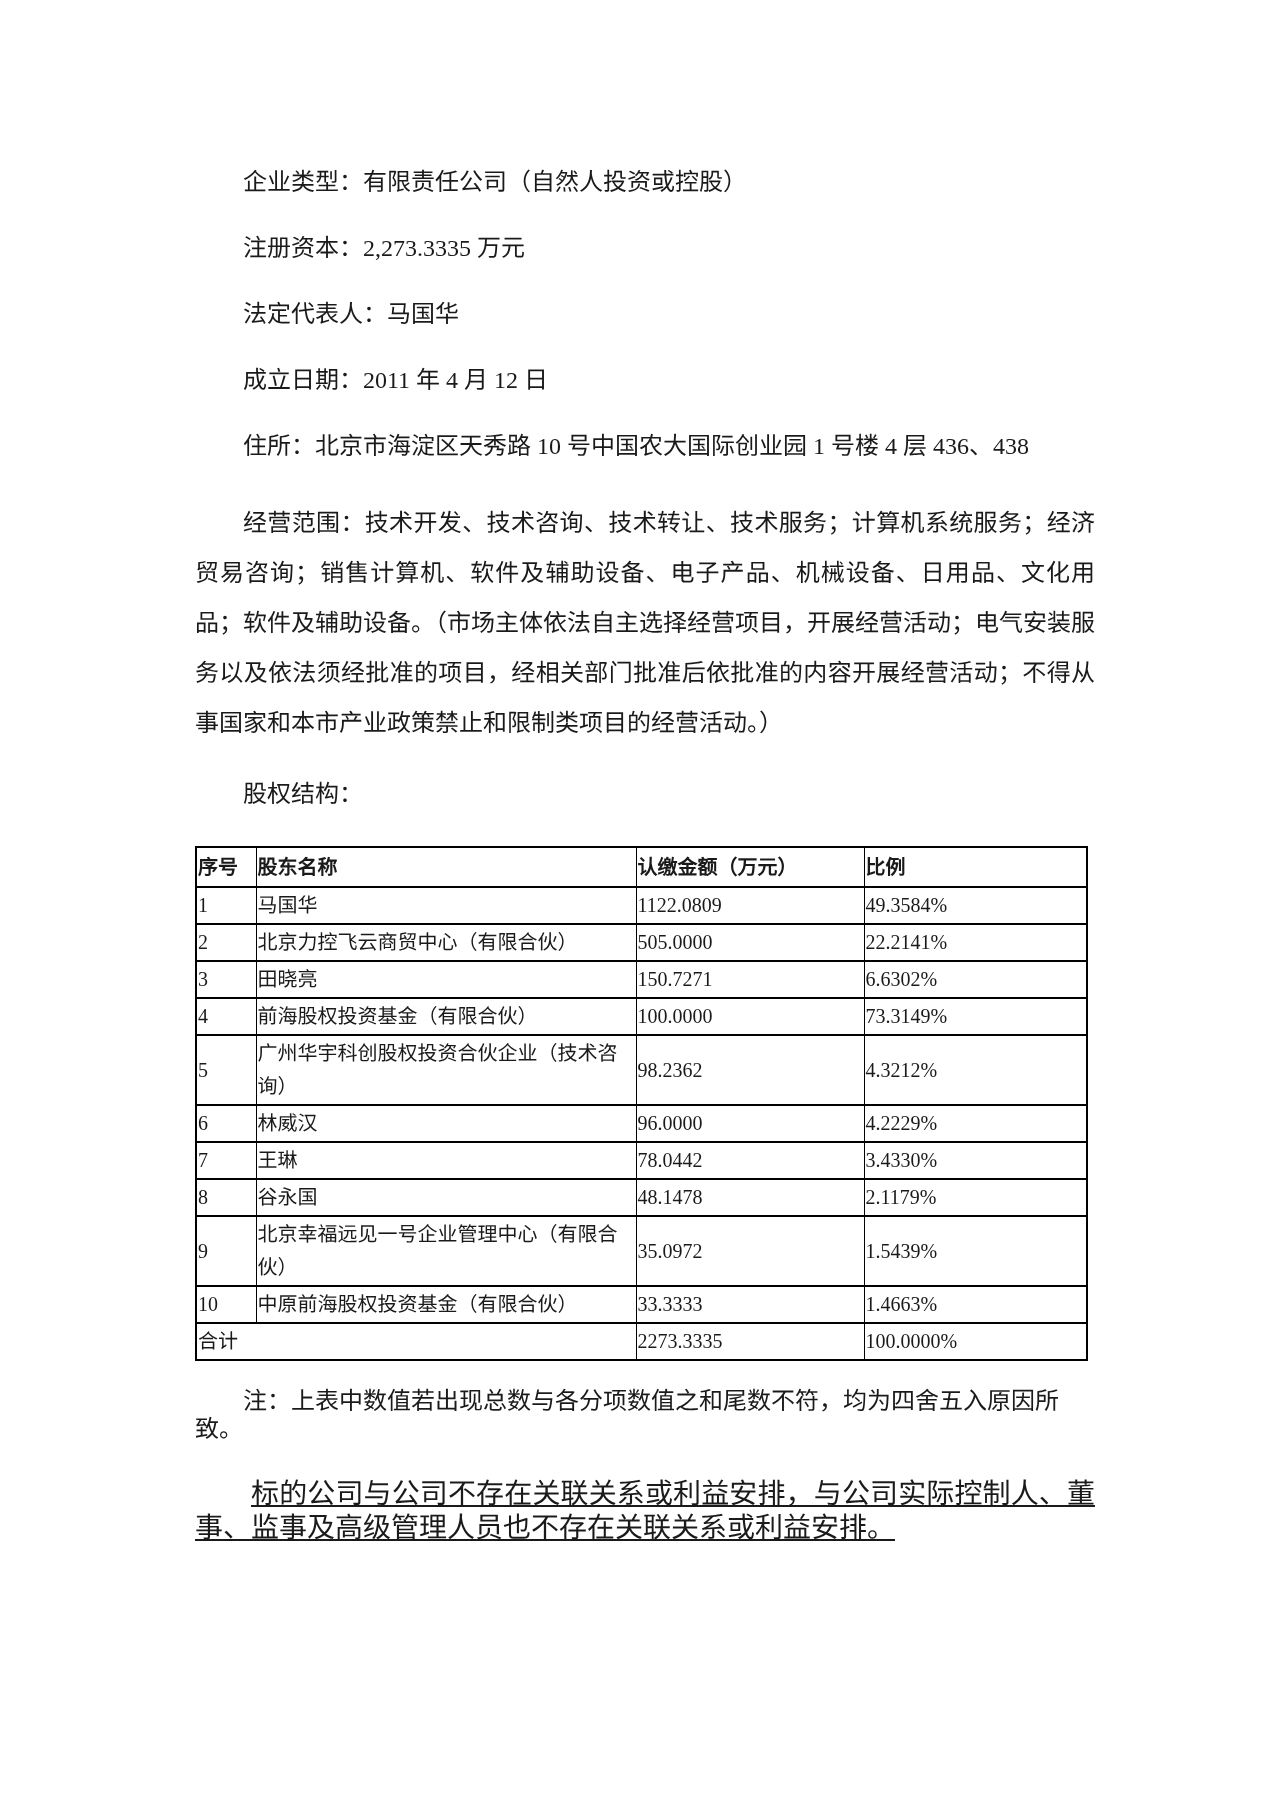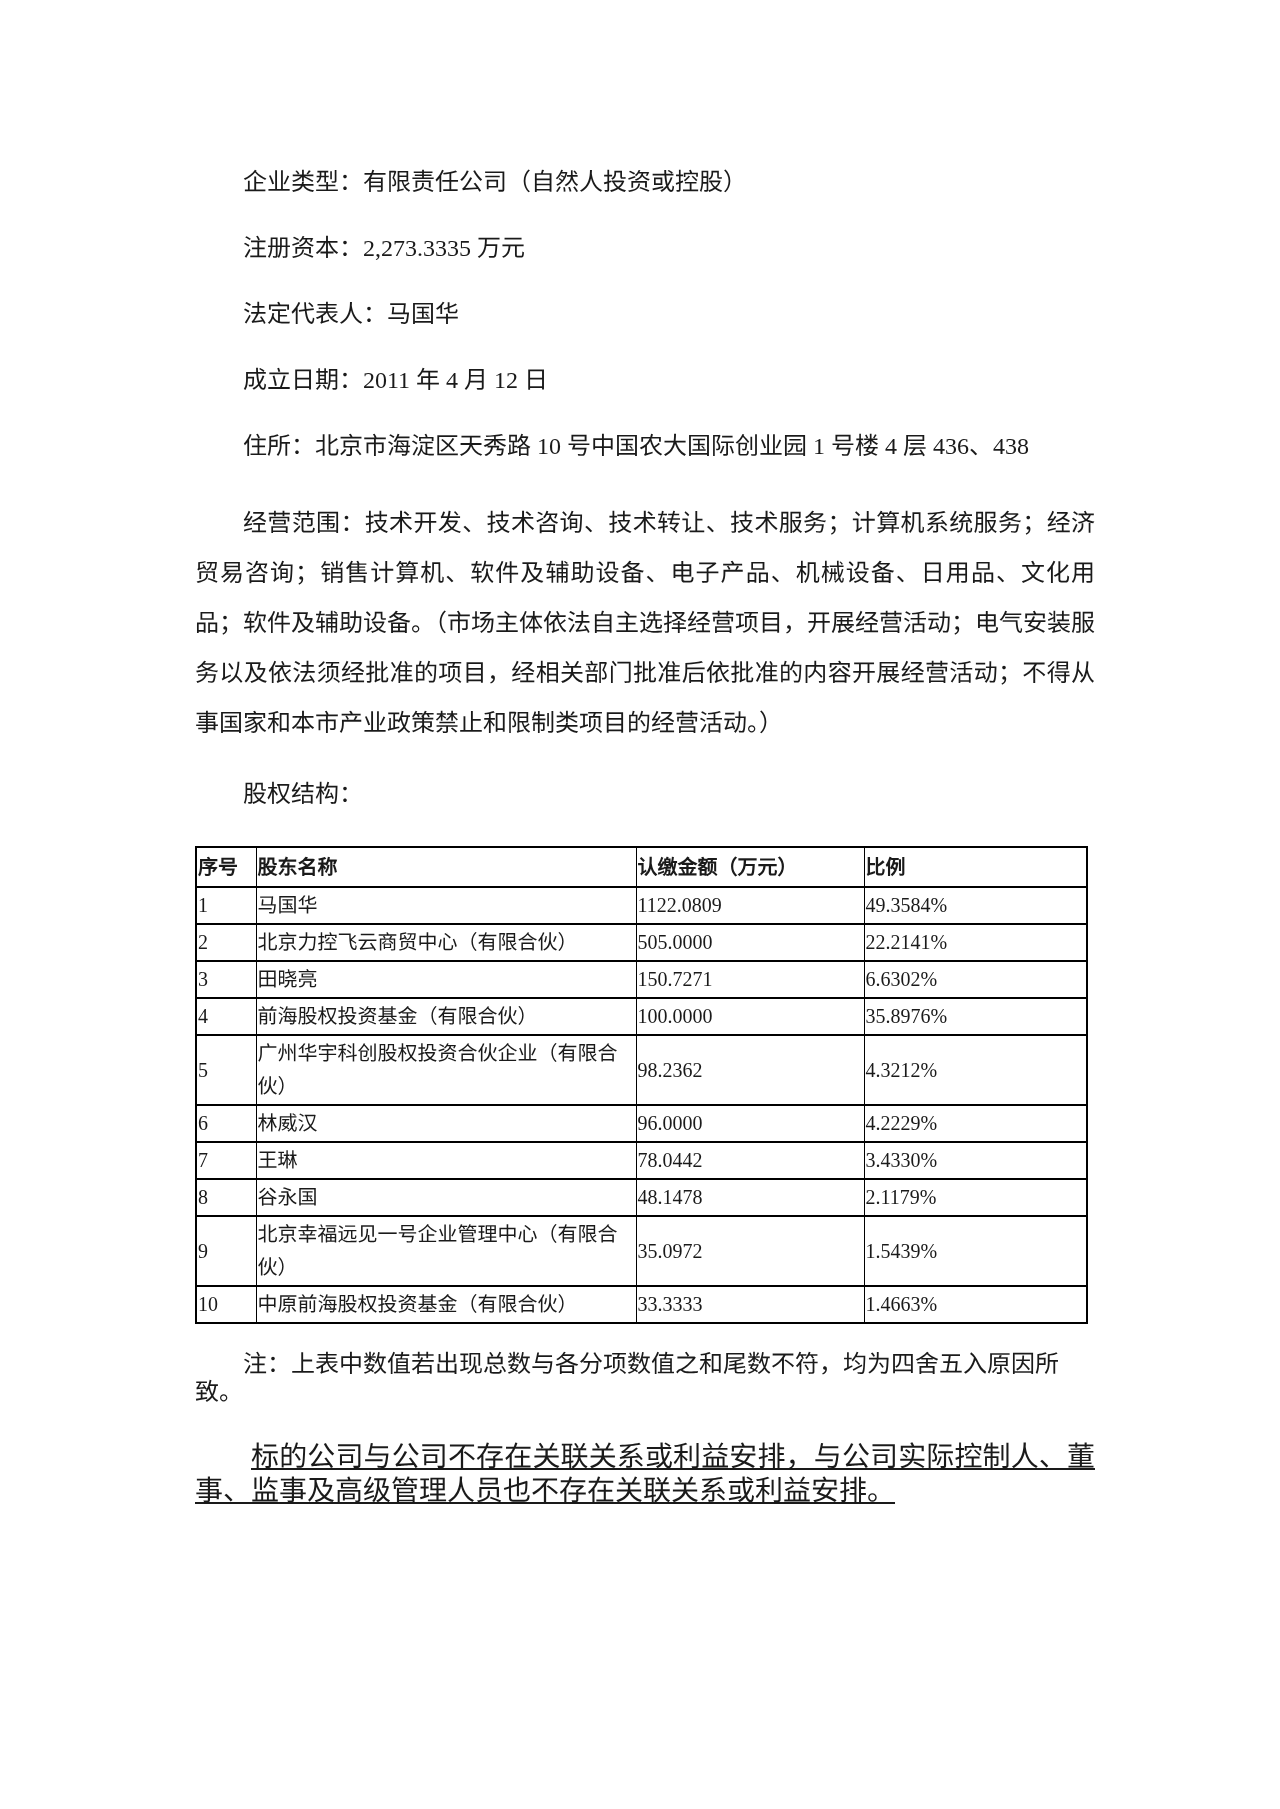--- a/index.html
+++ b/index.html
@@ -141,25 +141,25 @@
       <tr>
         <td>3</td>
         <td class="name-cell">田晓亮</td>
         <td class="num-cell">150.7271</td>
         <td class="ratio-cell">6.6302%</td>
       </tr>
       <tr>
         <td>4</td>
         <td class="name-cell">前海股权投资基金（有限合伙）</td>
         <td class="num-cell">100.0000</td>
-        <td class="ratio-cell">35.8976%</td>
+        <td class="ratio-cell">73.3149%</td>
       </tr>
       <tr>
         <td>5</td>
-        <td class="name-cell">广州华宇科创股权投资合伙企业（有限合伙）</td>
+        <td class="name-cell">广州华宇科创股权投资合伙企业（技术咨询）</td>
         <td class="num-cell">98.2362</td>
         <td class="ratio-cell">4.3212%</td>
       </tr>
       <tr>
         <td>6</td>
         <td class="name-cell">林威汉</td>
         <td class="num-cell">96.0000</td>
         <td class="ratio-cell">4.2229%</td>
       </tr>
       <tr>
@@ -179,20 +179,25 @@
         <td class="name-cell">北京幸福远见一号企业管理中心（有限合伙）</td>
         <td class="num-cell">35.0972</td>
         <td class="ratio-cell">1.5439%</td>
       </tr>
       <tr>
         <td>10</td>
         <td class="name-cell">中原前海股权投资基金（有限合伙）</td>
         <td class="num-cell">33.3333</td>
         <td class="ratio-cell">1.4663%</td>
       </tr>
+      <tr>
+        <td colspan="2">合计</td>
+        <td class="num-cell">2273.3335</td>
+        <td class="ratio-cell">100.0000%</td>
+      </tr>
     </tbody>
   </table>
 
   <p class="table-note">注：上表中数值若出现总数与各分项数值之和尾数不符，均为四舍五入原因所致。</p>
 
   <p class="closing-para">标的公司与公司不存在关联关系或利益安排，与公司实际控制人、董事、监事及高级管理人员也不存在关联关系或利益安排。</p>
 
 </div>
 
 </body></html>

